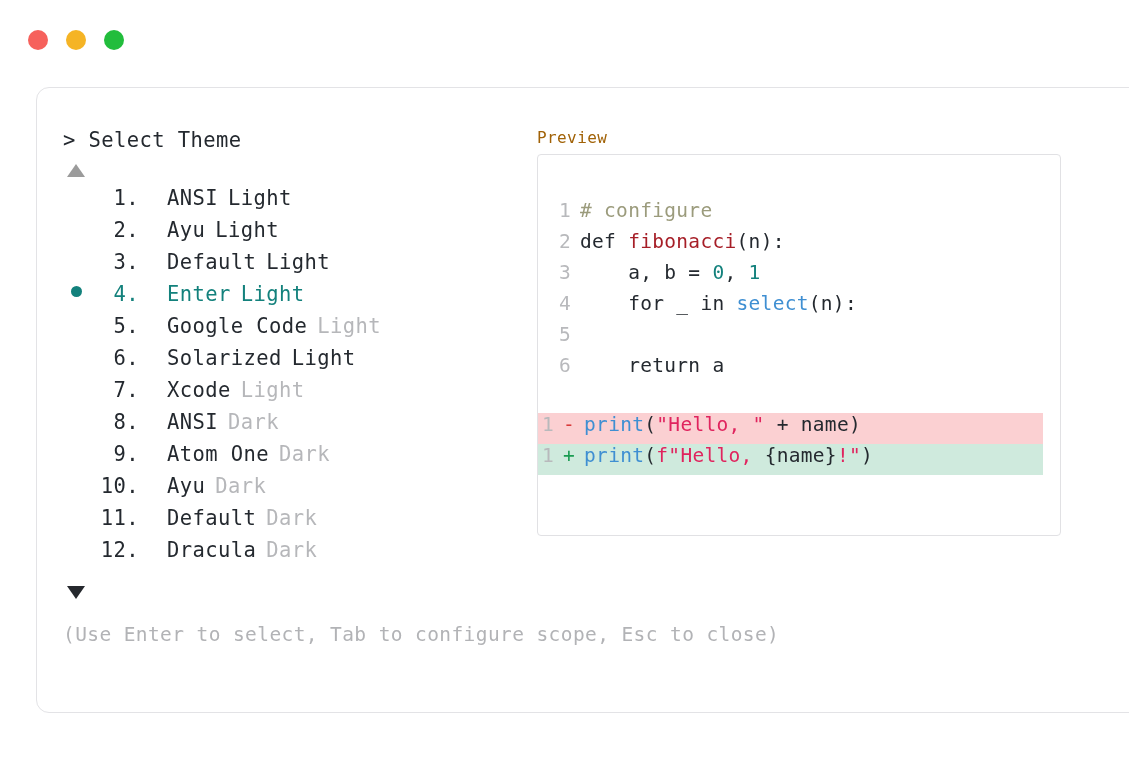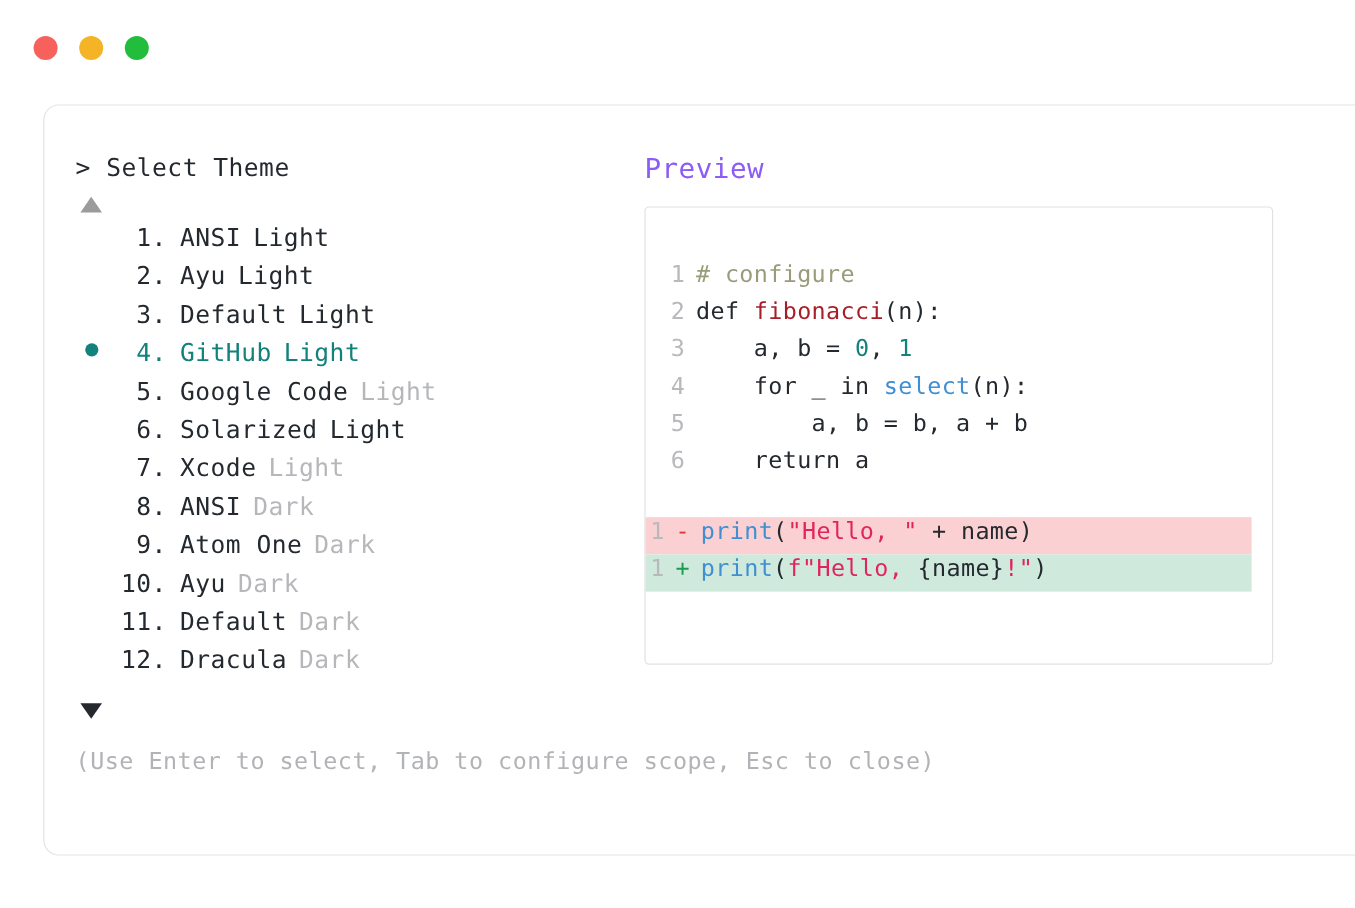--- a/index.html
+++ b/index.html
@@ -105,21 +105,21 @@
     top: -4px;
     left: 8px;
   }
   .row-index {
     flex: 0 0 46px;
     text-align: right;
     color: #24292f;
   }
   .row-name {
     color: #24292f;
-    margin-left: 11px;
+    margin-left: 28px;
   }
   .row-variant {
     margin-left: 10px;
     color: #24292f;
   }
   .row-variant.dim { color: #b6b7ba; }
   .theme-row.selected .row-index,
   .theme-row.selected .row-name,
   .theme-row.selected .row-variant { color: #13817c; }
 
@@ -135,24 +135,24 @@
   }
 
   
   #preview-column {
     position: absolute;
     left: 500px;
     top: 40px;
     width: 530px;
   }
   #preview-title {
-    font-size: 23px;
-    color: #8b5cf6;
-    letter-spacing: 0.4px;
-    margin-bottom: 18px;
+    font-size: 16px;
+    color: #a16207;
+    letter-spacing: 0.4px;
+    margin-bottom: 7px;
   }
   #preview-panel {
     box-sizing: border-box;
     width: 524px;
     height: 382px;
     border: 1px solid #e1e1e4;
     border-radius: 4px;
     background: #ffffff;
     padding: 44px 0 0 0;
     overflow: hidden;
@@ -214,21 +214,21 @@
 
 <div id="theme-card">
 
   <div id="selector-column">
     <div id="prompt-line">&gt; Select Theme</div>
     <div id="scroll-up-arrow" class="scroll-arrow"></div>
     <ul id="theme-list">
         <li class="theme-row"><span class="row-bullet"></span><span class="row-index">1.</span><span class="row-name">ANSI</span><span class="row-variant">Light</span></li>
         <li class="theme-row"><span class="row-bullet"></span><span class="row-index">2.</span><span class="row-name">Ayu</span><span class="row-variant">Light</span></li>
         <li class="theme-row"><span class="row-bullet"></span><span class="row-index">3.</span><span class="row-name">Default</span><span class="row-variant">Light</span></li>
-        <li class="theme-row selected"><span class="row-bullet"><span class="bullet-glyph"></span></span><span class="row-index">4.</span><span class="row-name">GitHub</span><span class="row-variant">Light</span></li>
+        <li class="theme-row selected"><span class="row-bullet"><span class="bullet-glyph"></span></span><span class="row-index">4.</span><span class="row-name">Enter</span><span class="row-variant">Light</span></li>
         <li class="theme-row"><span class="row-bullet"></span><span class="row-index">5.</span><span class="row-name">Google Code</span><span class="row-variant dim">Light</span></li>
         <li class="theme-row"><span class="row-bullet"></span><span class="row-index">6.</span><span class="row-name">Solarized</span><span class="row-variant">Light</span></li>
         <li class="theme-row"><span class="row-bullet"></span><span class="row-index">7.</span><span class="row-name">Xcode</span><span class="row-variant dim">Light</span></li>
         <li class="theme-row"><span class="row-bullet"></span><span class="row-index">8.</span><span class="row-name">ANSI</span><span class="row-variant dim">Dark</span></li>
         <li class="theme-row"><span class="row-bullet"></span><span class="row-index">9.</span><span class="row-name">Atom One</span><span class="row-variant dim">Dark</span></li>
         <li class="theme-row"><span class="row-bullet"></span><span class="row-index">10.</span><span class="row-name">Ayu</span><span class="row-variant dim">Dark</span></li>
         <li class="theme-row"><span class="row-bullet"></span><span class="row-index">11.</span><span class="row-name">Default</span><span class="row-variant dim">Dark</span></li>
         <li class="theme-row"><span class="row-bullet"></span><span class="row-index">12.</span><span class="row-name">Dracula</span><span class="row-variant dim">Dark</span></li>
       </ul>
     <div id="scroll-down-arrow" class="scroll-arrow"></div>
@@ -237,21 +237,21 @@
   <div id="hint-line">(Use Enter to select, Tab to configure scope, Esc to close)</div>
 
   <div id="preview-column">
     <div id="preview-title">Preview</div>
     <div id="preview-panel">
       <div id="code-block">
           <div class="code-line"><span class="ln">1</span><span class="tok-comment"># configure</span></div>
           <div class="code-line"><span class="ln">2</span><span class="tok-plain">def </span><span class="tok-fn">fibonacci</span><span class="tok-plain">(n):</span></div>
           <div class="code-line"><span class="ln">3</span><span class="tok-plain">    a, b = </span><span class="tok-num">0</span><span class="tok-plain">, </span><span class="tok-num">1</span></div>
           <div class="code-line"><span class="ln">4</span><span class="tok-plain">    for _ in </span><span class="tok-builtin">select</span><span class="tok-plain">(n):</span></div>
-          <div class="code-line"><span class="ln">5</span><span class="tok-plain">        a, b = b, a + b</span></div>
+          <div class="code-line"><span class="ln">5</span></div>
           <div class="code-line"><span class="ln">6</span><span class="tok-plain">    return a</span></div>
         </div>
       <div class="code-spacer"></div>
       <div id="diff-block">
           <div class="diff-line diff-del"><span class="ln">1</span><span class="marker-del">-</span><span class="diff-body"><span class="tok-builtin">print</span><span class="tok-plain">(</span><span class="tok-str">"Hello, "</span><span class="tok-plain"> + name)</span></span></div>
           <div class="diff-line diff-add"><span class="ln">1</span><span class="marker-add">+</span><span class="diff-body"><span class="tok-builtin">print</span><span class="tok-plain">(</span><span class="tok-str">f"Hello, </span><span class="tok-plain">{name}</span><span class="tok-str">!"</span><span class="tok-plain">)</span></span></div>
         </div>
     </div>
   </div>
 

